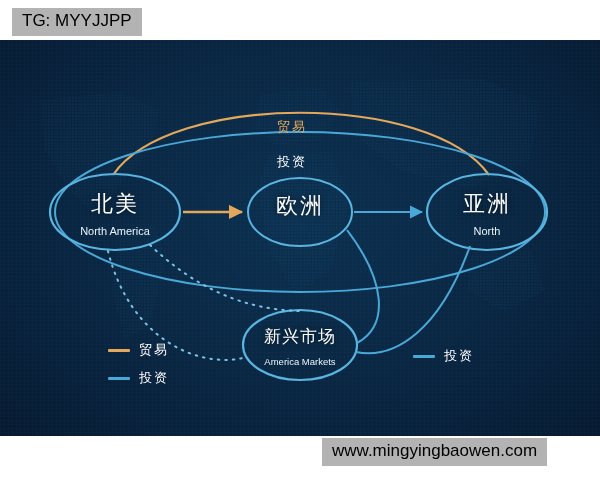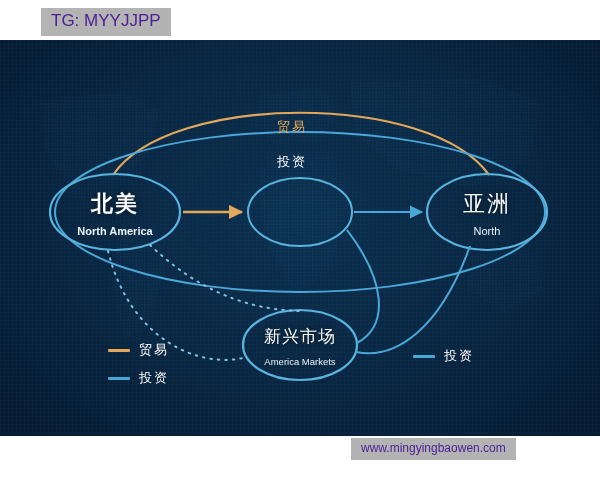--- a/index.html
+++ b/index.html
@@ -116,34 +116,33 @@
     font-size: 13px;
     color: #ffffff;
     letter-spacing: 2px;
     white-space: nowrap;
   }
 
   
   .watermark {
     position: absolute;
     background: #b3b3b3;
-    color: #4c1d95;
+    color: #000000;
     font-size: 17px;
     padding: 3px 10px 5px 10px;
     white-space: nowrap;
-    margin-left: 29px;
   }
   #wm-tg {
     left: 12px;
     top: 8px;
   }
   #wm-url {
     left: 322px;
     top: 438px;
-    font-size: 12px;
+    font-size: 17px;
   }
 </style>
 </head>
 <body>
 
 <div id="page">
 
   <div id="panel">
 
     <svg id="map-texture" viewBox="0 0 600 396" preserveAspectRatio="none">
@@ -194,26 +193,27 @@
 
       <path d="M150 205 C 210 262, 265 270, 300 271" fill="none" stroke="#7cc4e6" stroke-width="2" stroke-linecap="round" stroke-dasharray="1.5 6"></path>
 
       <path d="M108 211 C 130 300, 200 330, 247 317" fill="none" stroke="#7cc4e6" stroke-width="2" stroke-linecap="round" stroke-dasharray="1.5 6"></path>
 
       <path d="M347 190 C 385 240, 390 285, 357 303" fill="none" stroke="#4aa8d8" stroke-width="2"></path>
 
       <path d="M470 206 C 440 290, 395 320, 356 312" fill="none" stroke="#4aa8d8" stroke-width="2"></path>
     </svg>
 
-    <div class="node-label" style="left:50px; top:152px; width:130px;font-weight:bold;">
+    <div class="node-label" style="left:50px; top:152px; width:130px;">
       <div class="node-cn">北美</div>
       <div class="node-en">North America</div>
     </div>
 
     <div class="node-label" style="left:240px; top:154px; width:120px;">
+      <div class="node-cn">欧洲</div>
     </div>
 
     <div class="node-label" style="left:427px; top:152px; width:120px;">
       <div class="node-cn">亚洲</div>
       <div class="node-en">North</div>
     </div>
 
     <div class="node-label" style="left:235px; top:289px; width:130px;">
       <div class="node-cn small">新兴市场</div>
       <div class="node-en tiny">America Markets</div>

